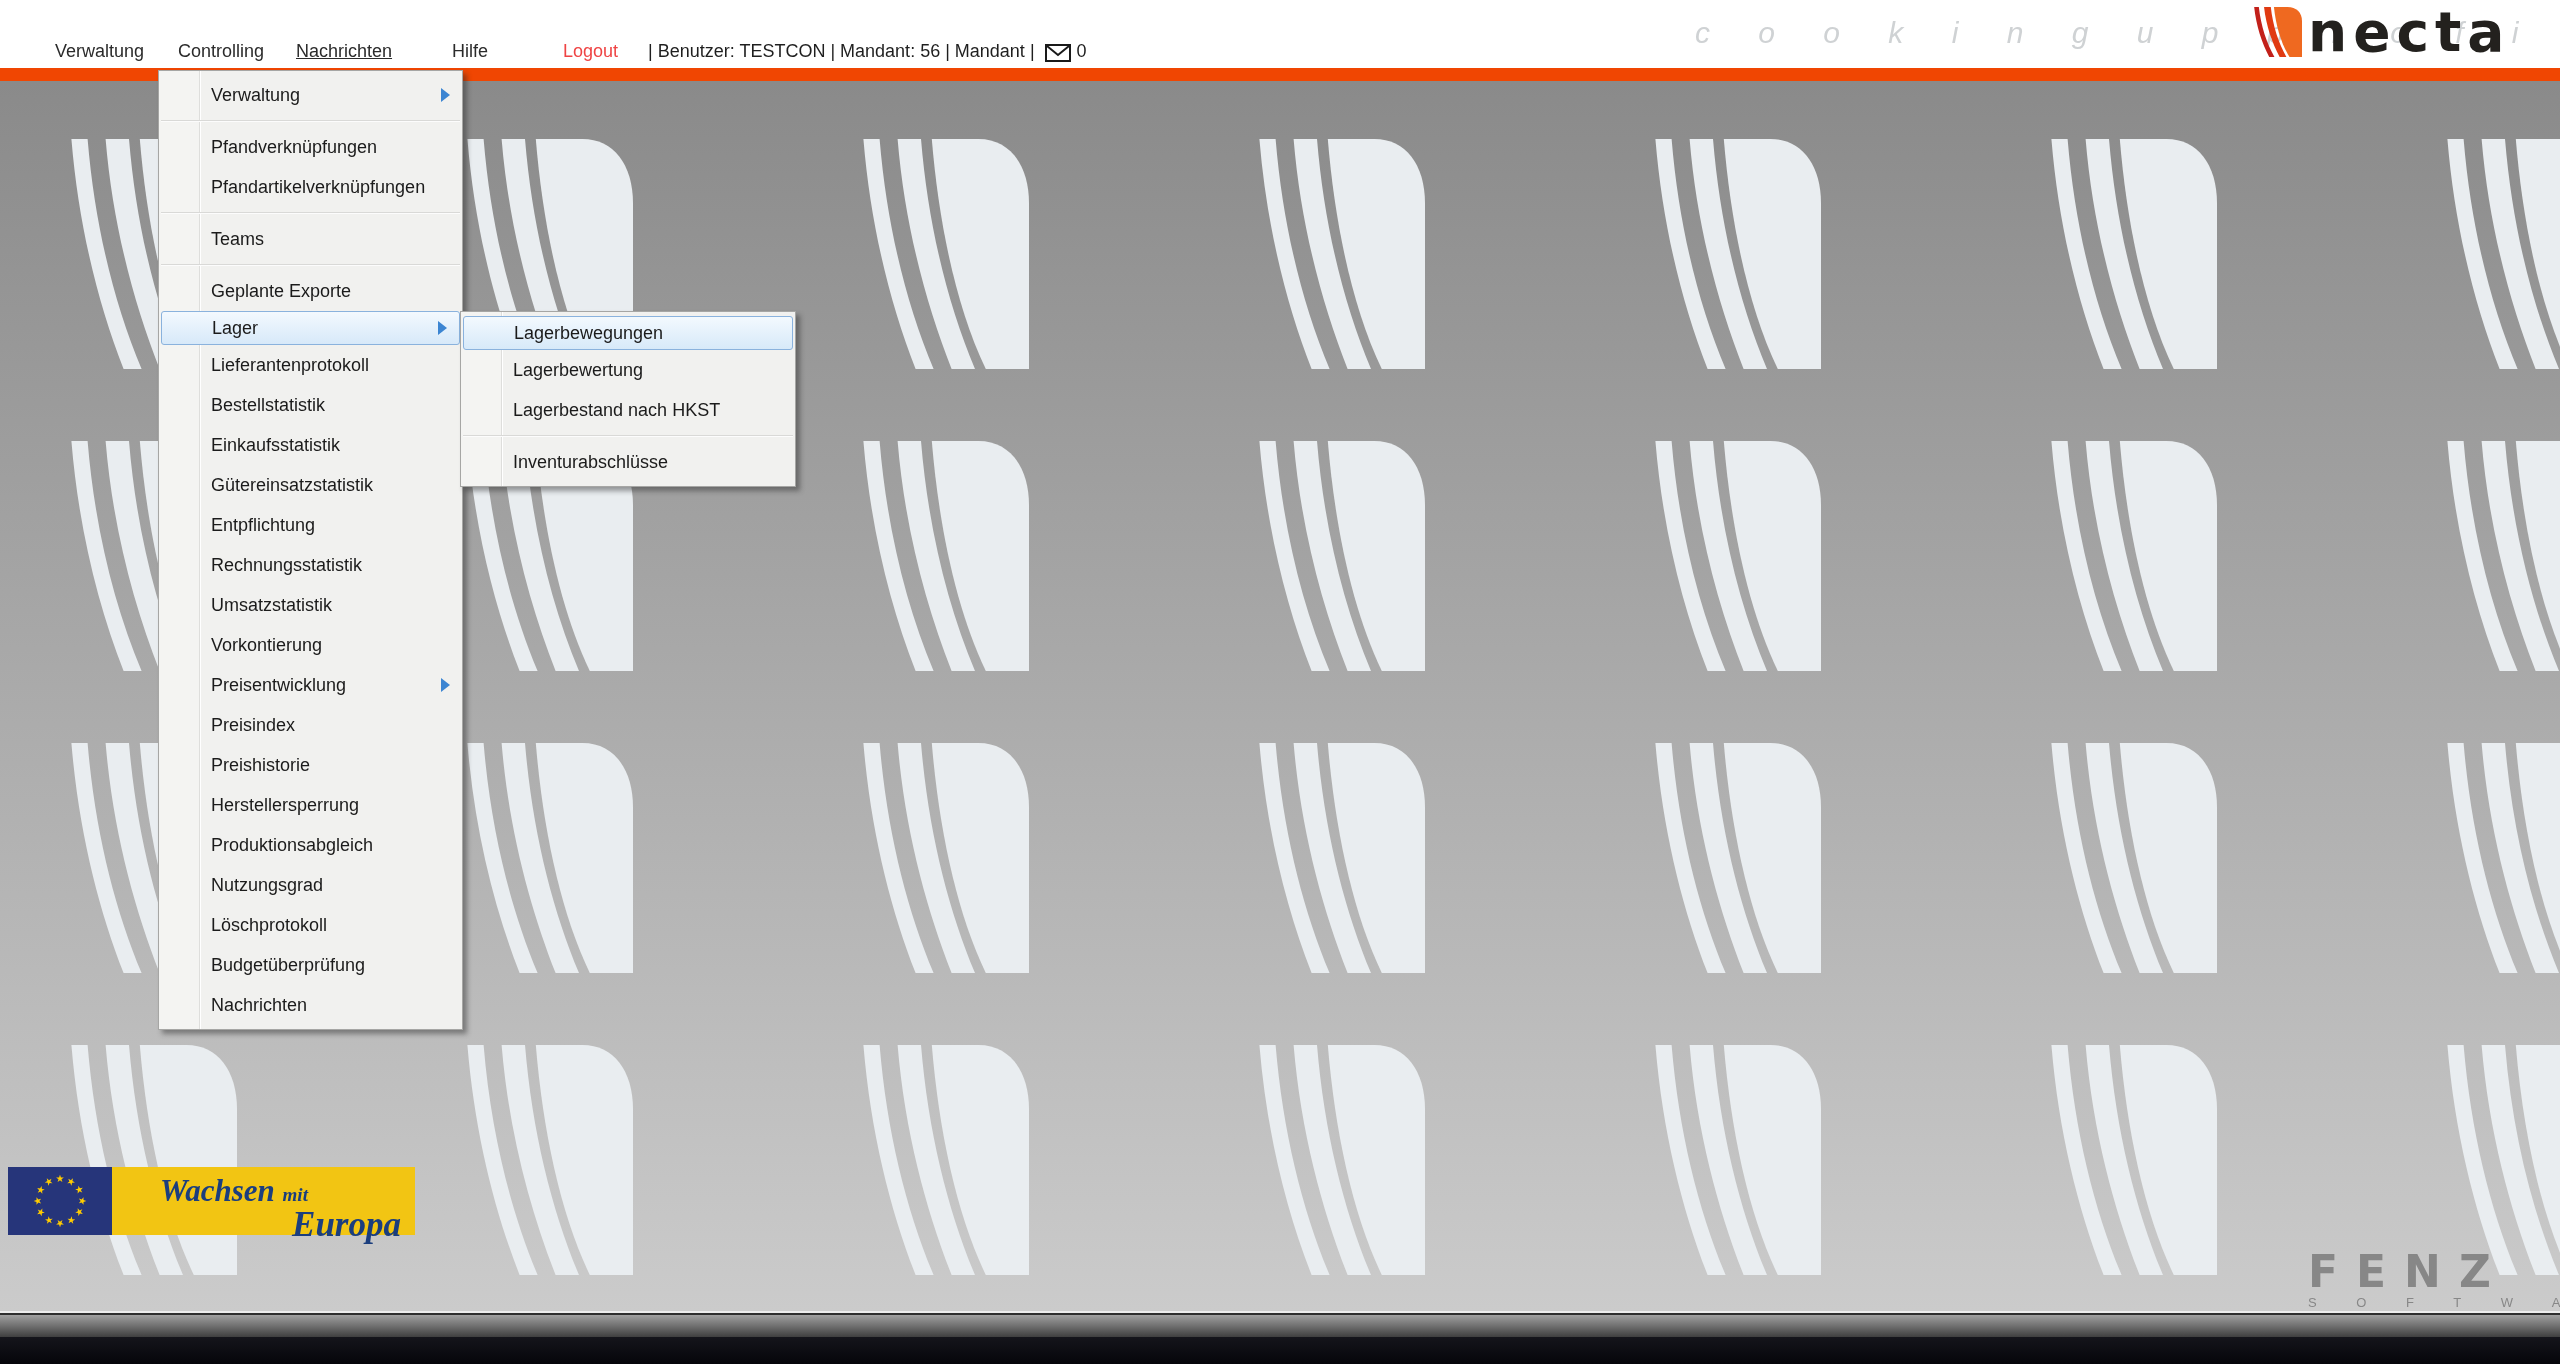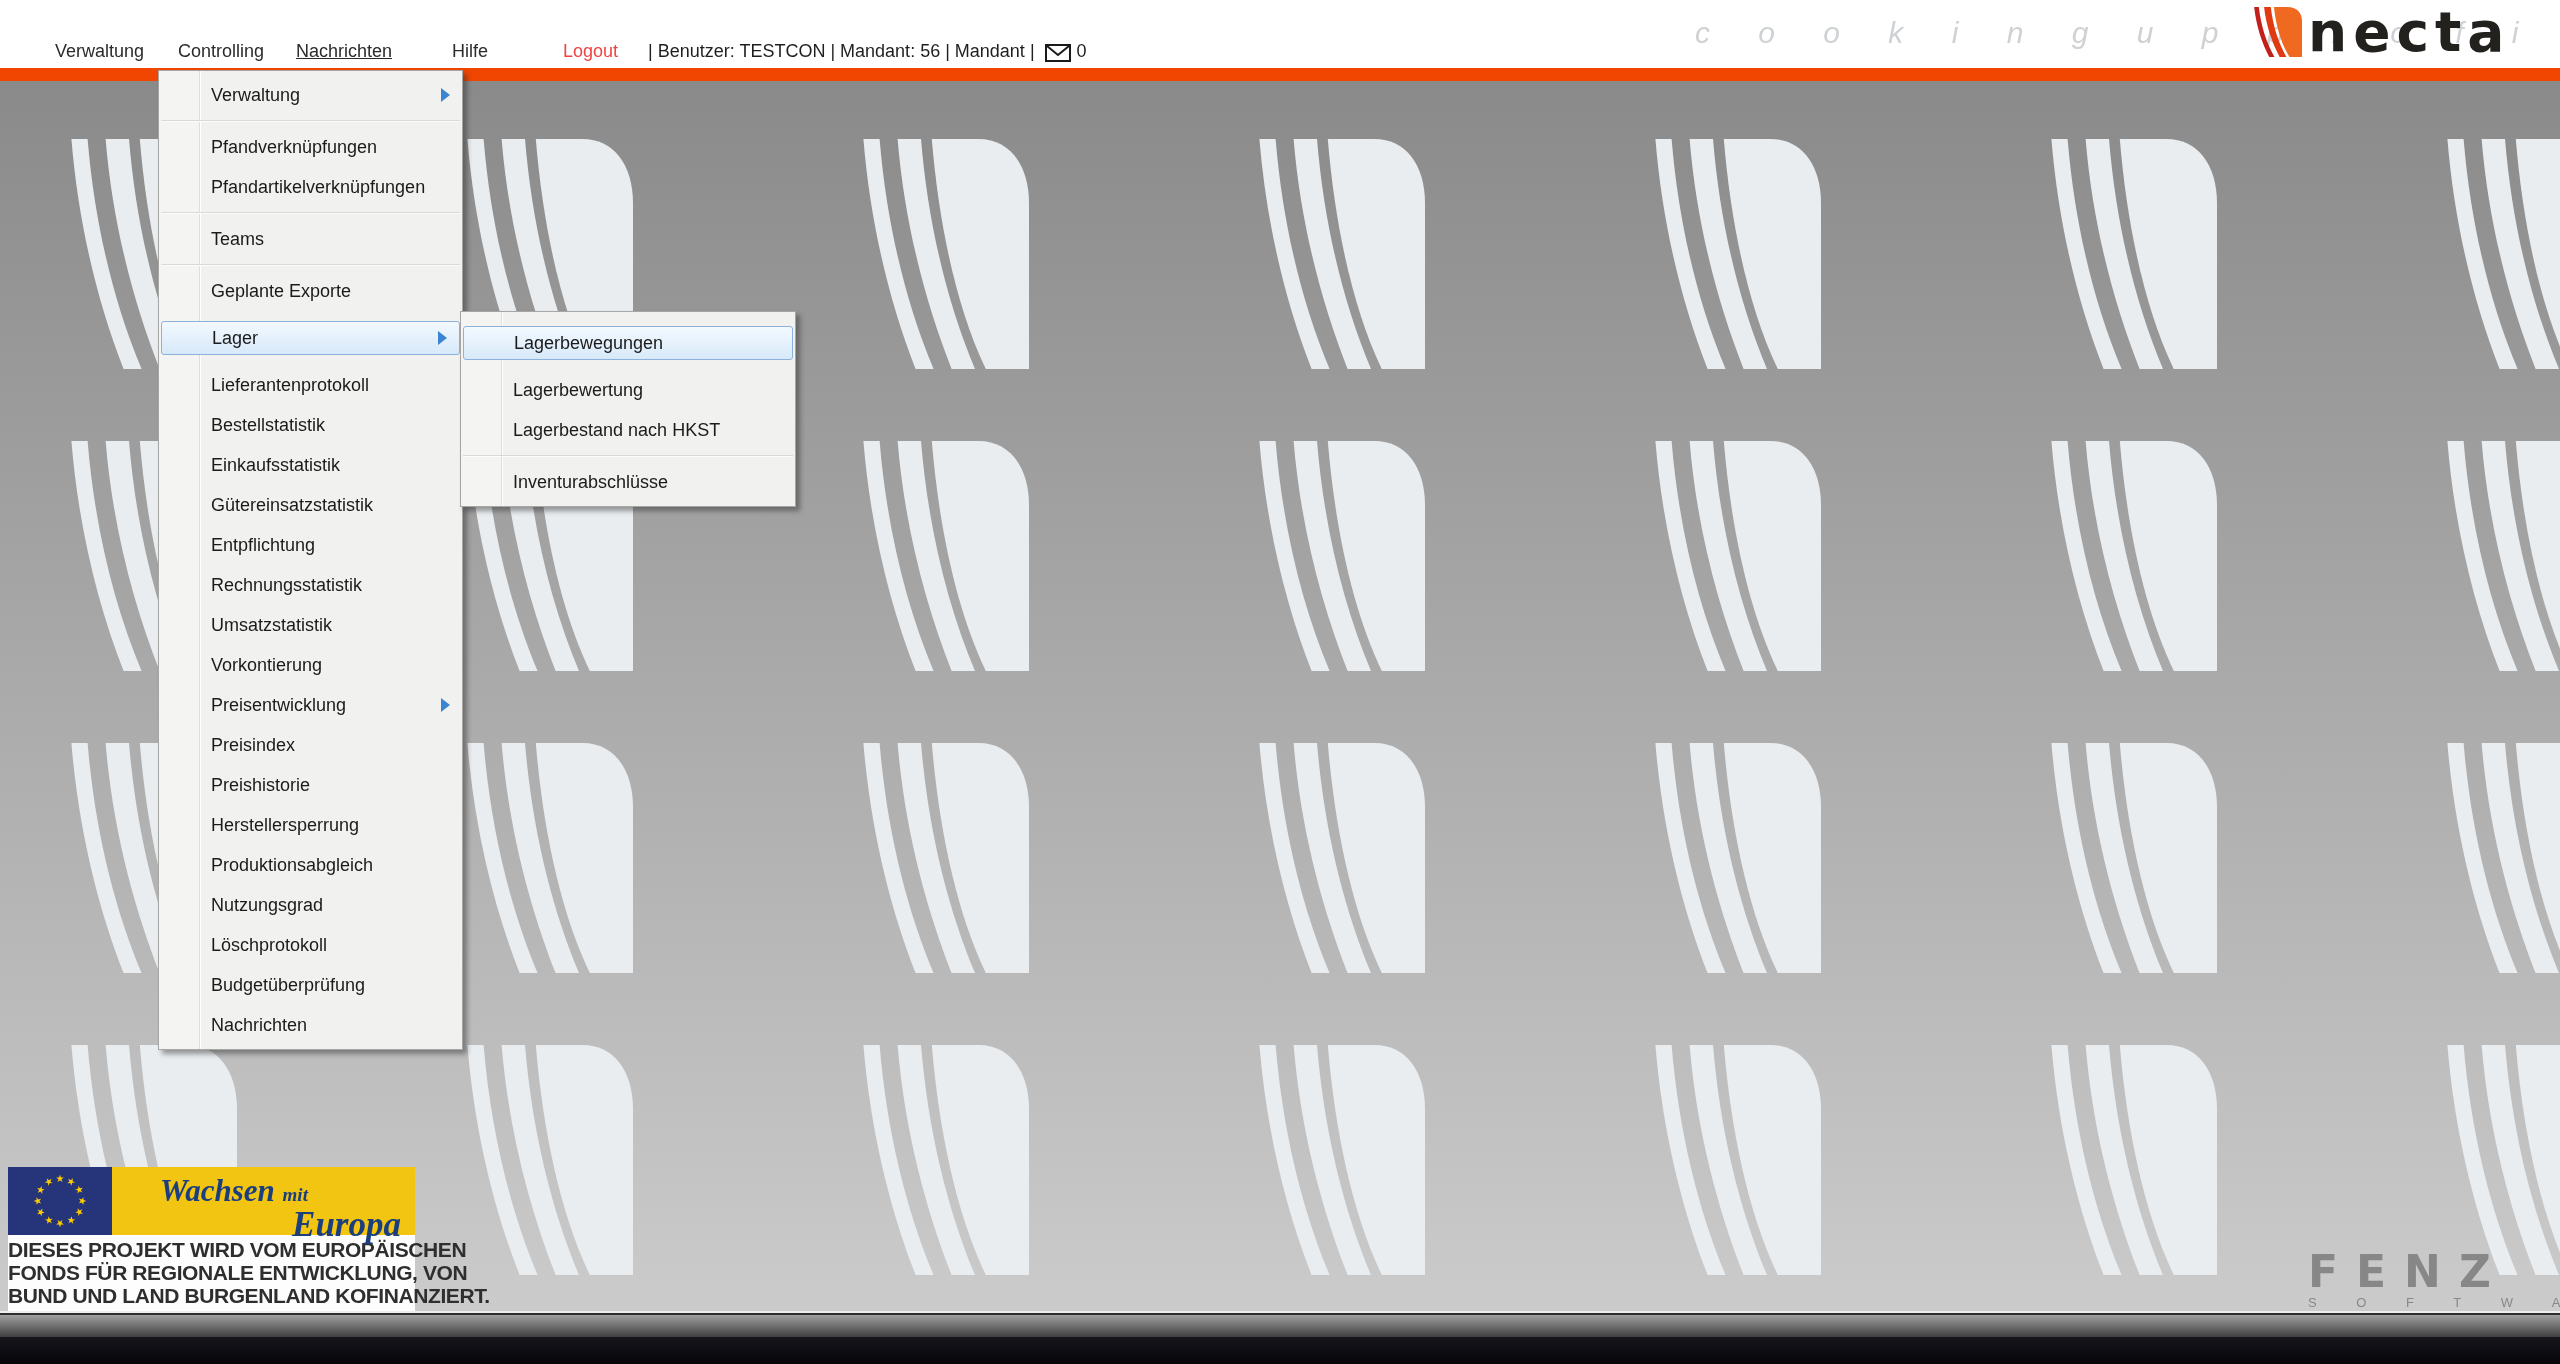--- a/index.html
+++ b/index.html
@@ -23,21 +23,21 @@
   .bg{position:absolute;left:0;top:81px;width:2560px;height:1230px;z-index:0;
       background:linear-gradient(#8a8a8a,#cbcbcb);}
   .leaf{position:absolute;width:180px;height:230px;}
   
   .panel{position:absolute;box-sizing:border-box;border:1px solid #a6a6a4;padding:4px 0;z-index:30;
     background:linear-gradient(90deg,#f4f4f2 0px,#f4f4f2 40px,#dededc 40px,#dededc 41px,#ffffff 41px,#ffffff 42px,#f1f1ef 42px);
     box-shadow:4px 4px 5px rgba(40,40,40,.45);}
   .dd{left:158px;top:70px;width:305px;}
   .sm{left:460px;top:311px;width:336px;}
   .mi{height:40px;line-height:40px;padding-left:52px;font-size:18px;color:#1b1b1b;position:relative;cursor:default;white-space:nowrap;}
-  .mi.hl{margin:10px 2px;height:32px;line-height:32px;padding-left:50px;border:1px solid #8ab2dd;border-radius:3px;
+  .mi.hl{margin:0 2px;height:32px;line-height:32px;padding-left:50px;border:1px solid #8ab2dd;border-radius:3px;
     background:linear-gradient(#f3f9fe,#d7e9f9);}
   .sep{height:1px;background:#d9d9d7;border-bottom:1px solid #fcfcfc;margin:5px 2px;}
   .arrow{position:absolute;right:12px;top:50%;margin-top:-7px;width:0;height:0;
     border-left:9px solid #3c85d2;border-top:7px solid transparent;border-bottom:7px solid transparent;}
   
   .eu{position:absolute;left:8px;top:1167px;width:407px;height:141px;z-index:3;}
   .eu-top{height:68px;display:flex;}
   .eu-flag{width:104px;background:#26357a;position:relative;}
   .eu-star{position:absolute;left:50%;top:50%;width:10px;height:10px;margin:-5px 0 0 -5px;
     color:#ffcc00;font-size:10px;line-height:10px;text-align:center;}
@@ -234,25 +234,20 @@
         <span class="eu-star" style="transform: rotate(330deg) translateY(-22px);">★</span>
       </div>
     <div class="eu-yellow">
       <div class="eu-l1">
         <span>Wachsen</span>
         <span class="mit">mit</span>
       </div>
       <div class="eu-l2">Europa</div>
     </div>
   </div>
-  <div class="eu-bottom" id="eutext">
-      <div>DIESES PROJEKT WIRD  VOM EUROPÄISCHEN</div>
-      <div>FONDS FÜR REGIONALE ENTWICKLUNG,  VON</div>
-      <div>BUND UND LAND BURGENLAND KOFINANZIERT.</div>
-    </div>
 </div>
 
 <div class="fenz">
   <div class="fenz-name">FENZ</div>
   <div class="fenz-sub">S O F T W A R E</div>
 </div>
 
 <div class="footer">
   <div class="f1"></div>
   <div class="f2"></div>

